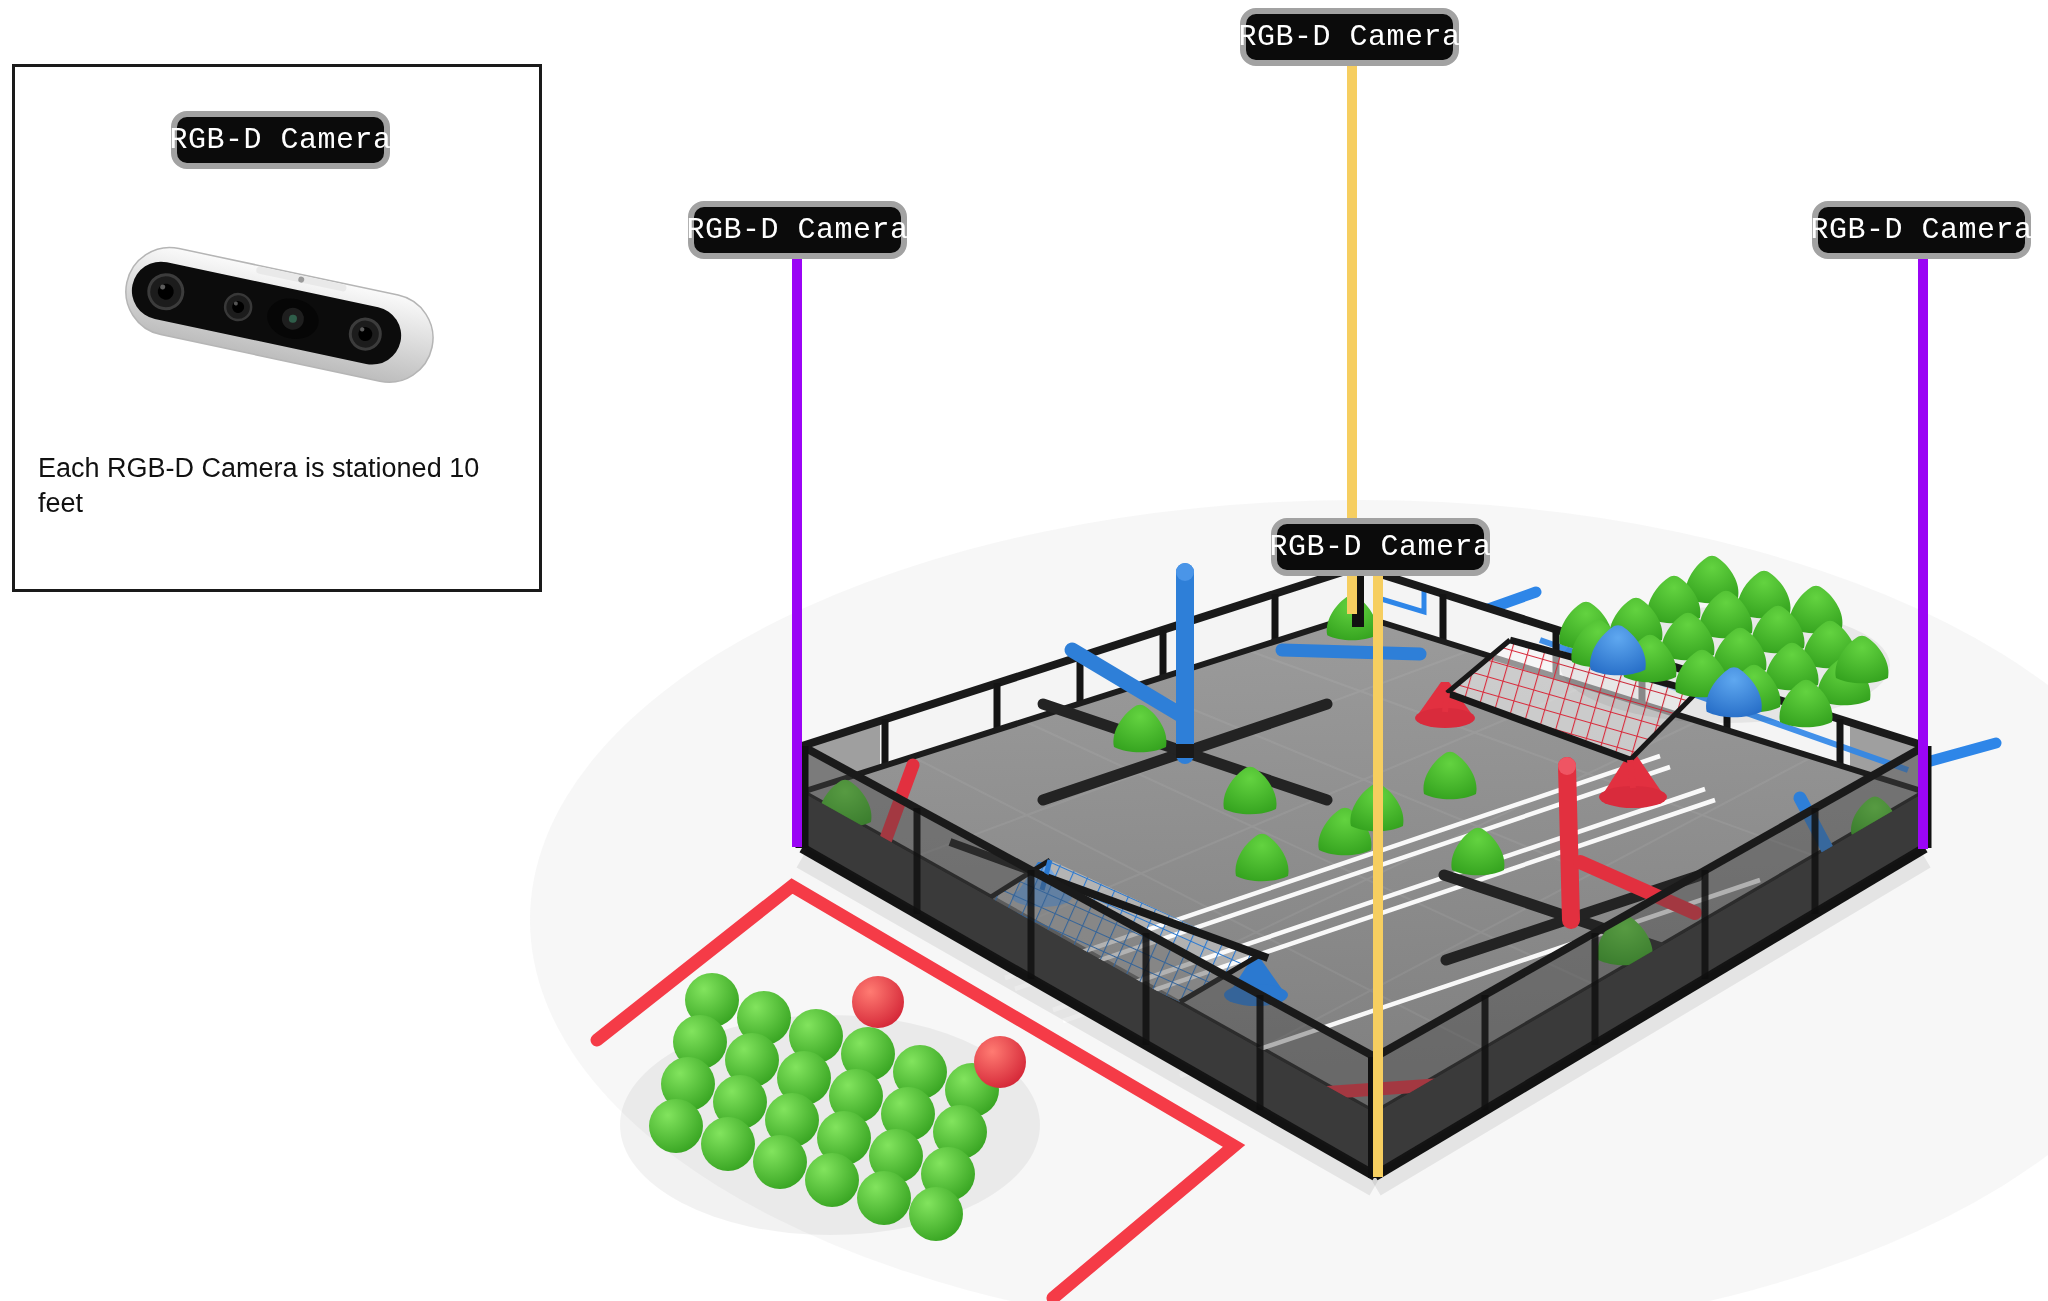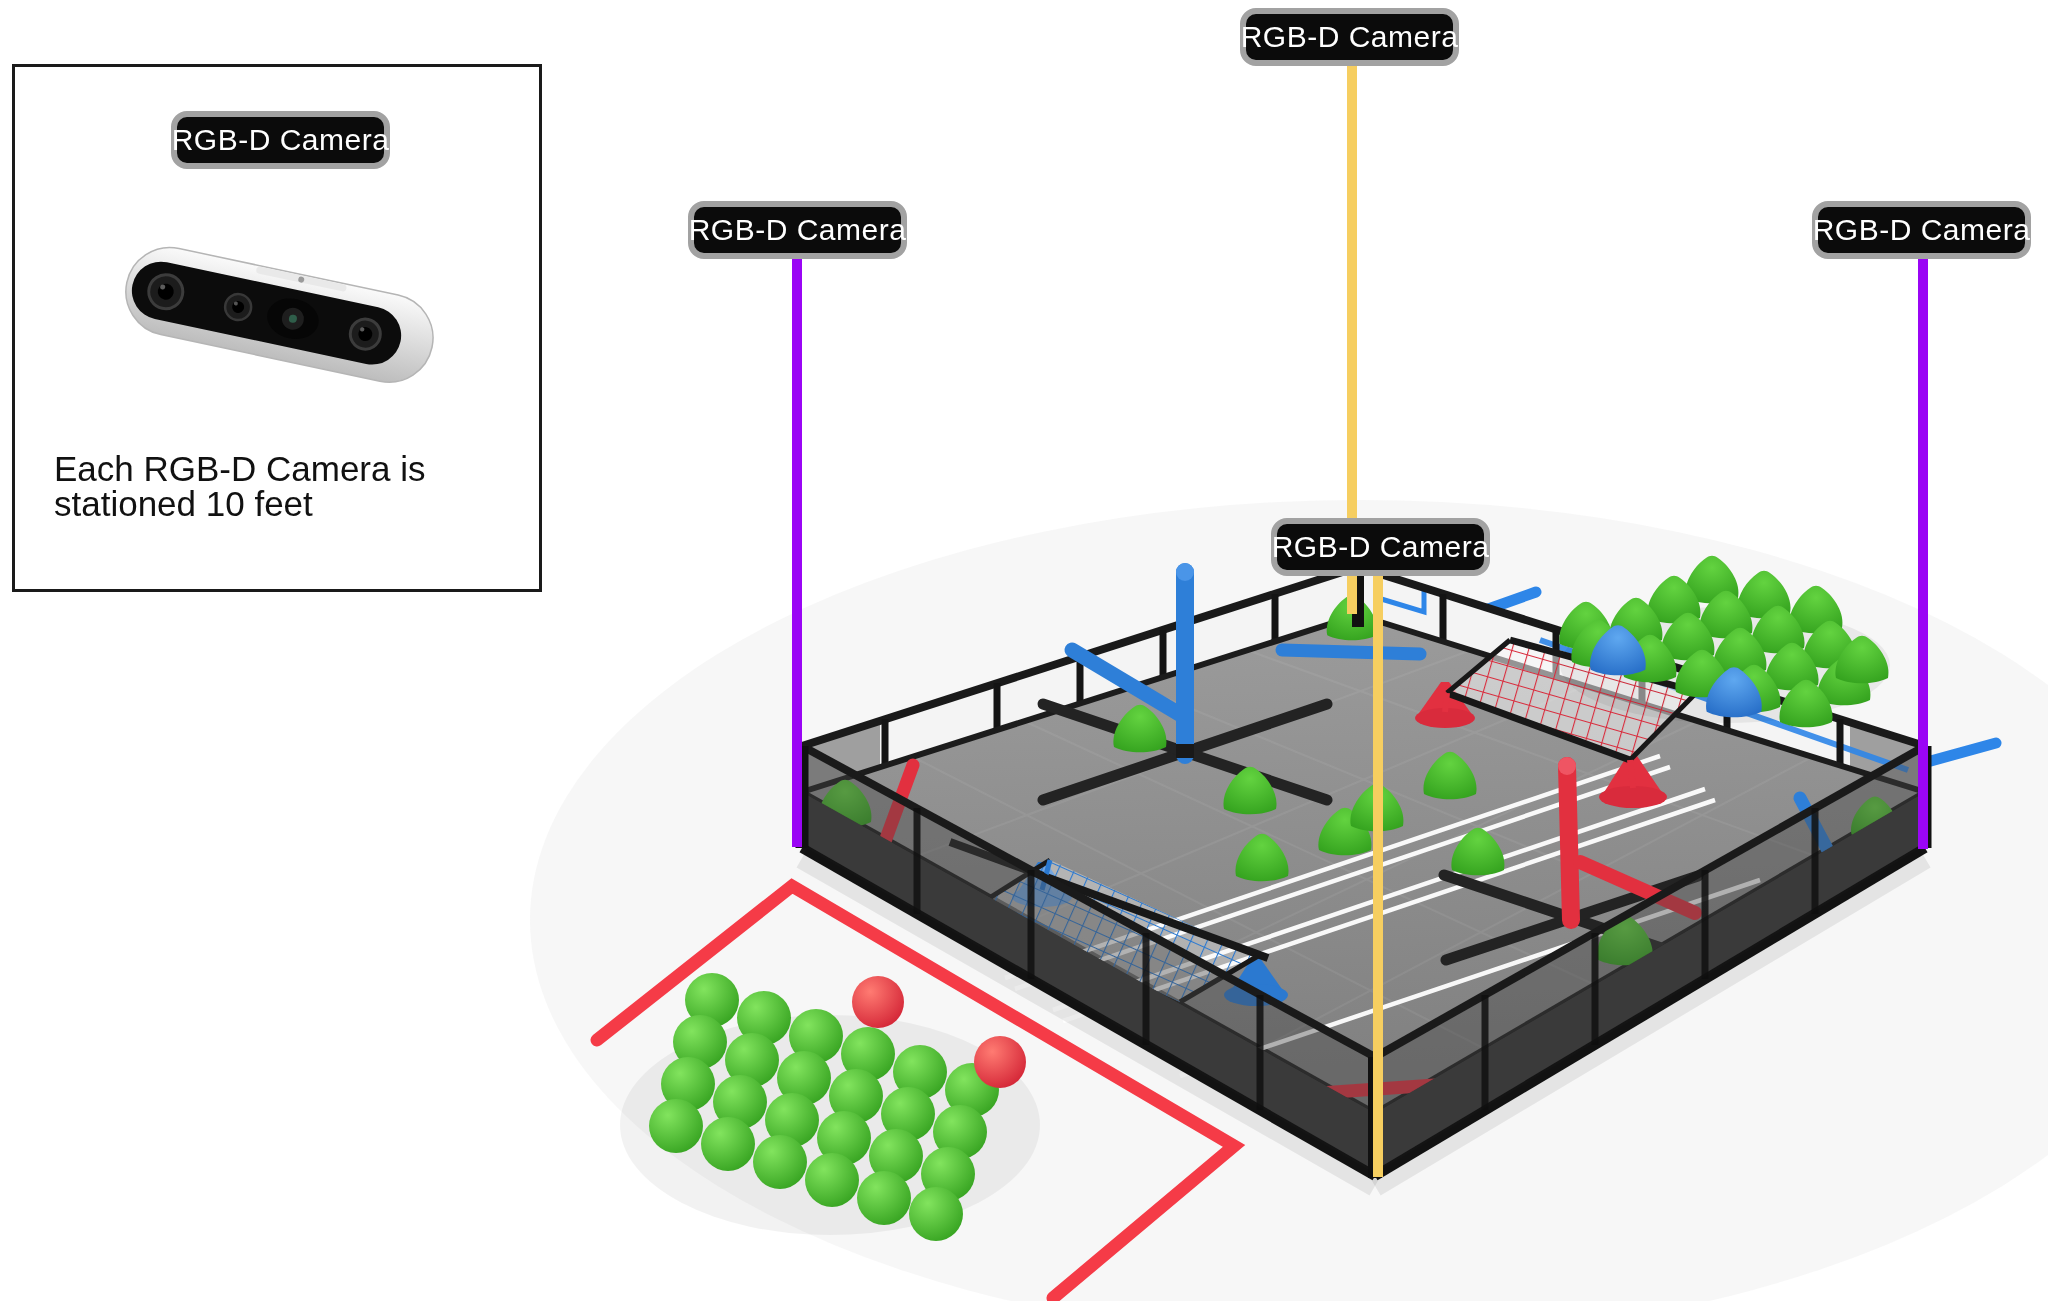--- a/index.html
+++ b/index.html
@@ -7,30 +7,30 @@
     position:relative; width:2048px; height:1301px; overflow:hidden;
     background:#ffffff; font-family:"Liberation Sans", sans-serif;
   }
   .scene-svg { position:absolute; left:0; top:0; }
   .cam-badge {
     position:absolute; box-sizing:border-box; width:219px; height:58px;
     background:var(--badge-background,#0b0b0b);
     border:6px solid var(--badge-border,#a2a2a2);
     border-radius:16px; color:var(--badge-text,#fff);
     font-size:30px; display:flex; align-items:center; justify-content:center;
-    white-space:nowrap; letter-spacing:0.5px;
+    white-space:nowrap; letter-spacing:0.5px;font-family:Liberation Mono, monospace;
   }
   .inset-panel {
     position:absolute; left:12px; top:64px; width:530px; height:528px;
     box-sizing:border-box; border:3px solid #1a1a1a; background:#ffffff;
   }
   .inset-panel .cam-badge { left:156px; top:44px; }
   .inset-caption {
-    position:absolute; left:39px; top:384px; width:490px;
-    font-size:35px; line-height:35px; color:#111111;
+    position:absolute; left:23px; top:384px; width:490px;
+    font-size:27px; line-height:35px; color:#111111;
   }
   .camera-art { position:absolute; left:80px; top:150px; }
   .line-yellow { stroke:var(--camera-line-yellow,#f6ce60); stroke-width:10; }
   .line-purple { stroke:var(--camera-line-purple,#9a05f5); stroke-width:10; }
   .zone-red    { stroke:var(--zone-line-red,#f53b47); stroke-width:13; fill:none;
                  stroke-linecap:round; stroke-linejoin:miter; }
   .zone-blue   { stroke:var(--zone-line-blue,#2e86e8); stroke-width:11;
                  stroke-linecap:round; }
   .pipe-blue { stroke:var(--game-blue,#2e7fd8); stroke-linecap:round; }
   .pipe-red  { stroke:var(--game-red,#e2303f);  stroke-linecap:round; }

